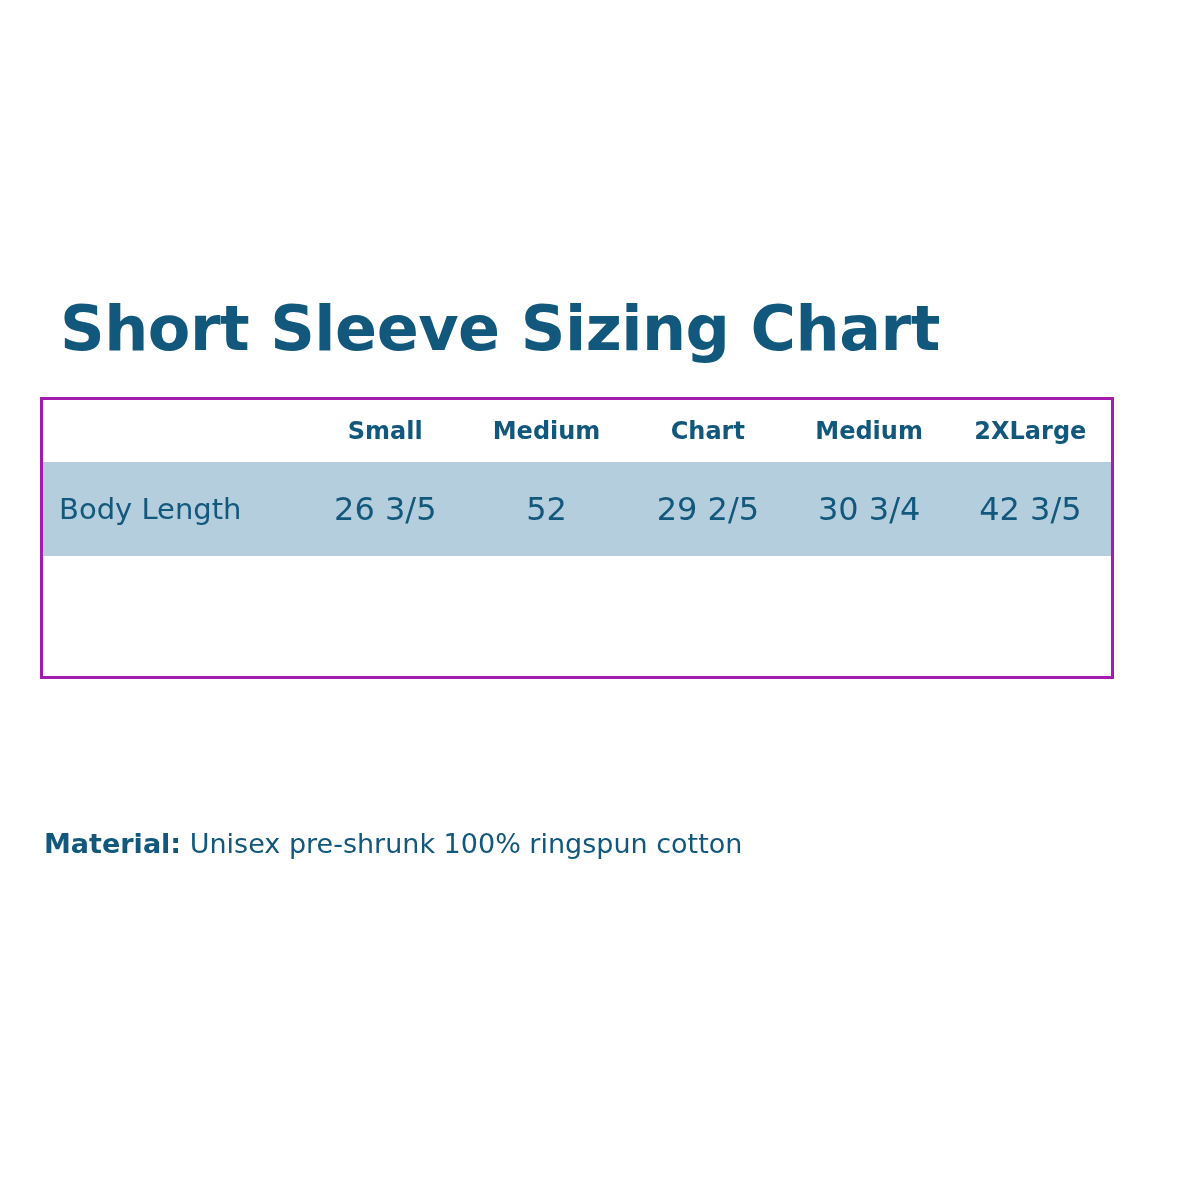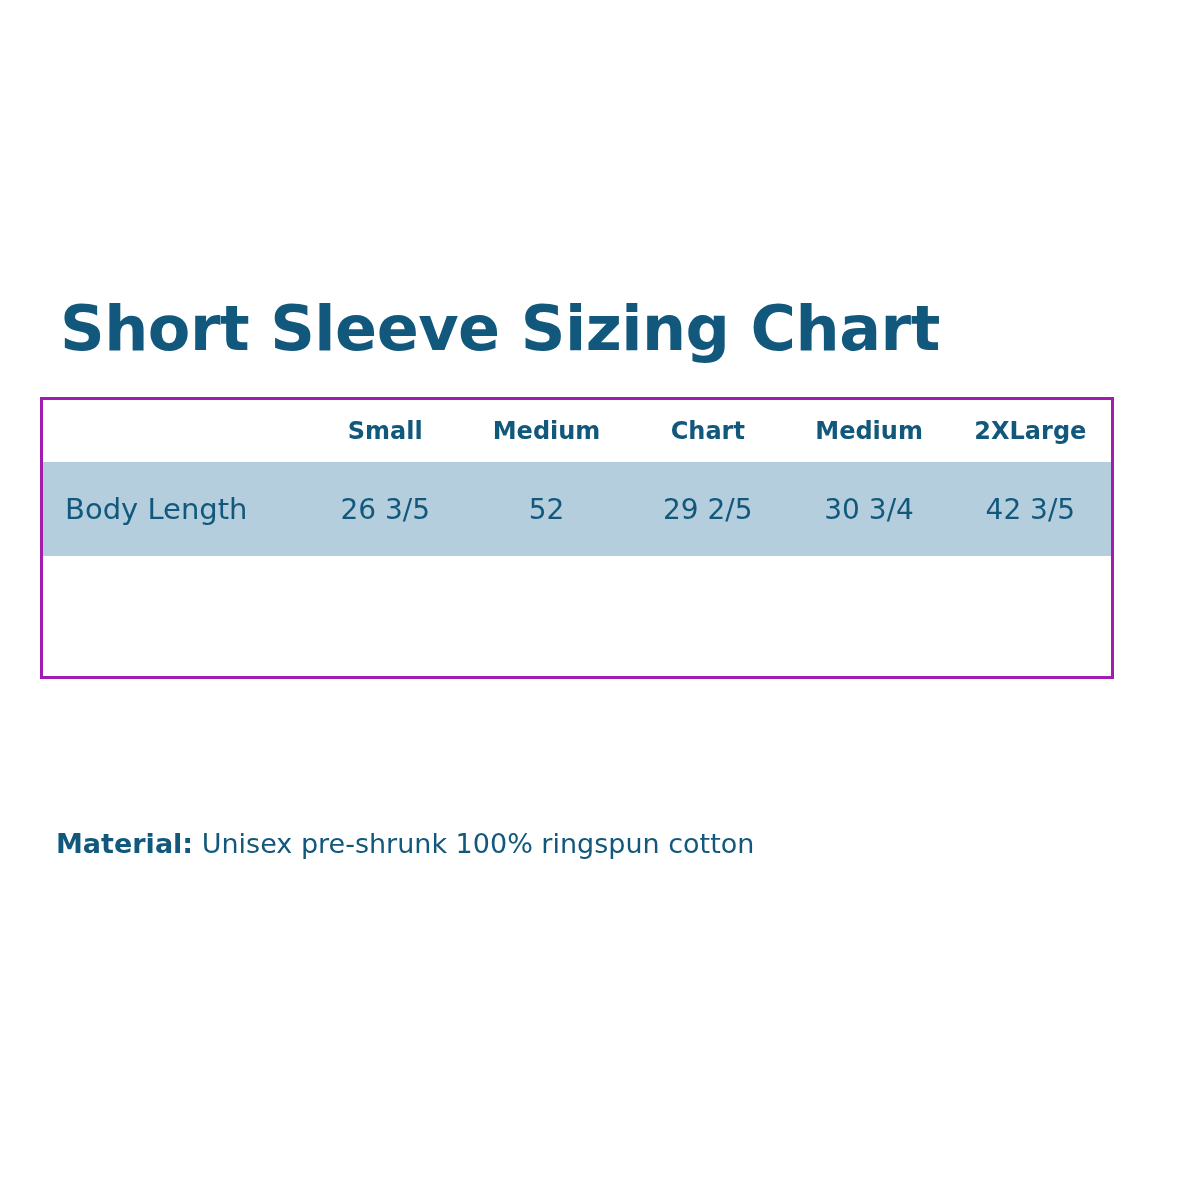--- a/index.html
+++ b/index.html
@@ -71,32 +71,32 @@
   tbody tr.data-row {
     height: 94px;
     background: #b4cedd;
   }
   tbody tr.spacer-row {
     height: 60px;
     background: #ffffff;
   }
   tbody td {
     vertical-align: middle;
-    font-size: 28px;
+    font-size: 32px;
     color: #12587c;
     text-align: center;
   }
   tbody td.row-label {
     text-align: left;
-    padding-left: 22px;
+    padding-left: 16px;
     font-size: 29px;
   }
   .footnotes {
     position: absolute;
-    left: 56px;
+    left: 44px;
     top: 825px;
     width: 1100px;
   }
   .foot-line {
     font-size: 27px;
     color: #12587c;
     line-height: 1.42;
     white-space: nowrap;
   }
   .foot-strong {

